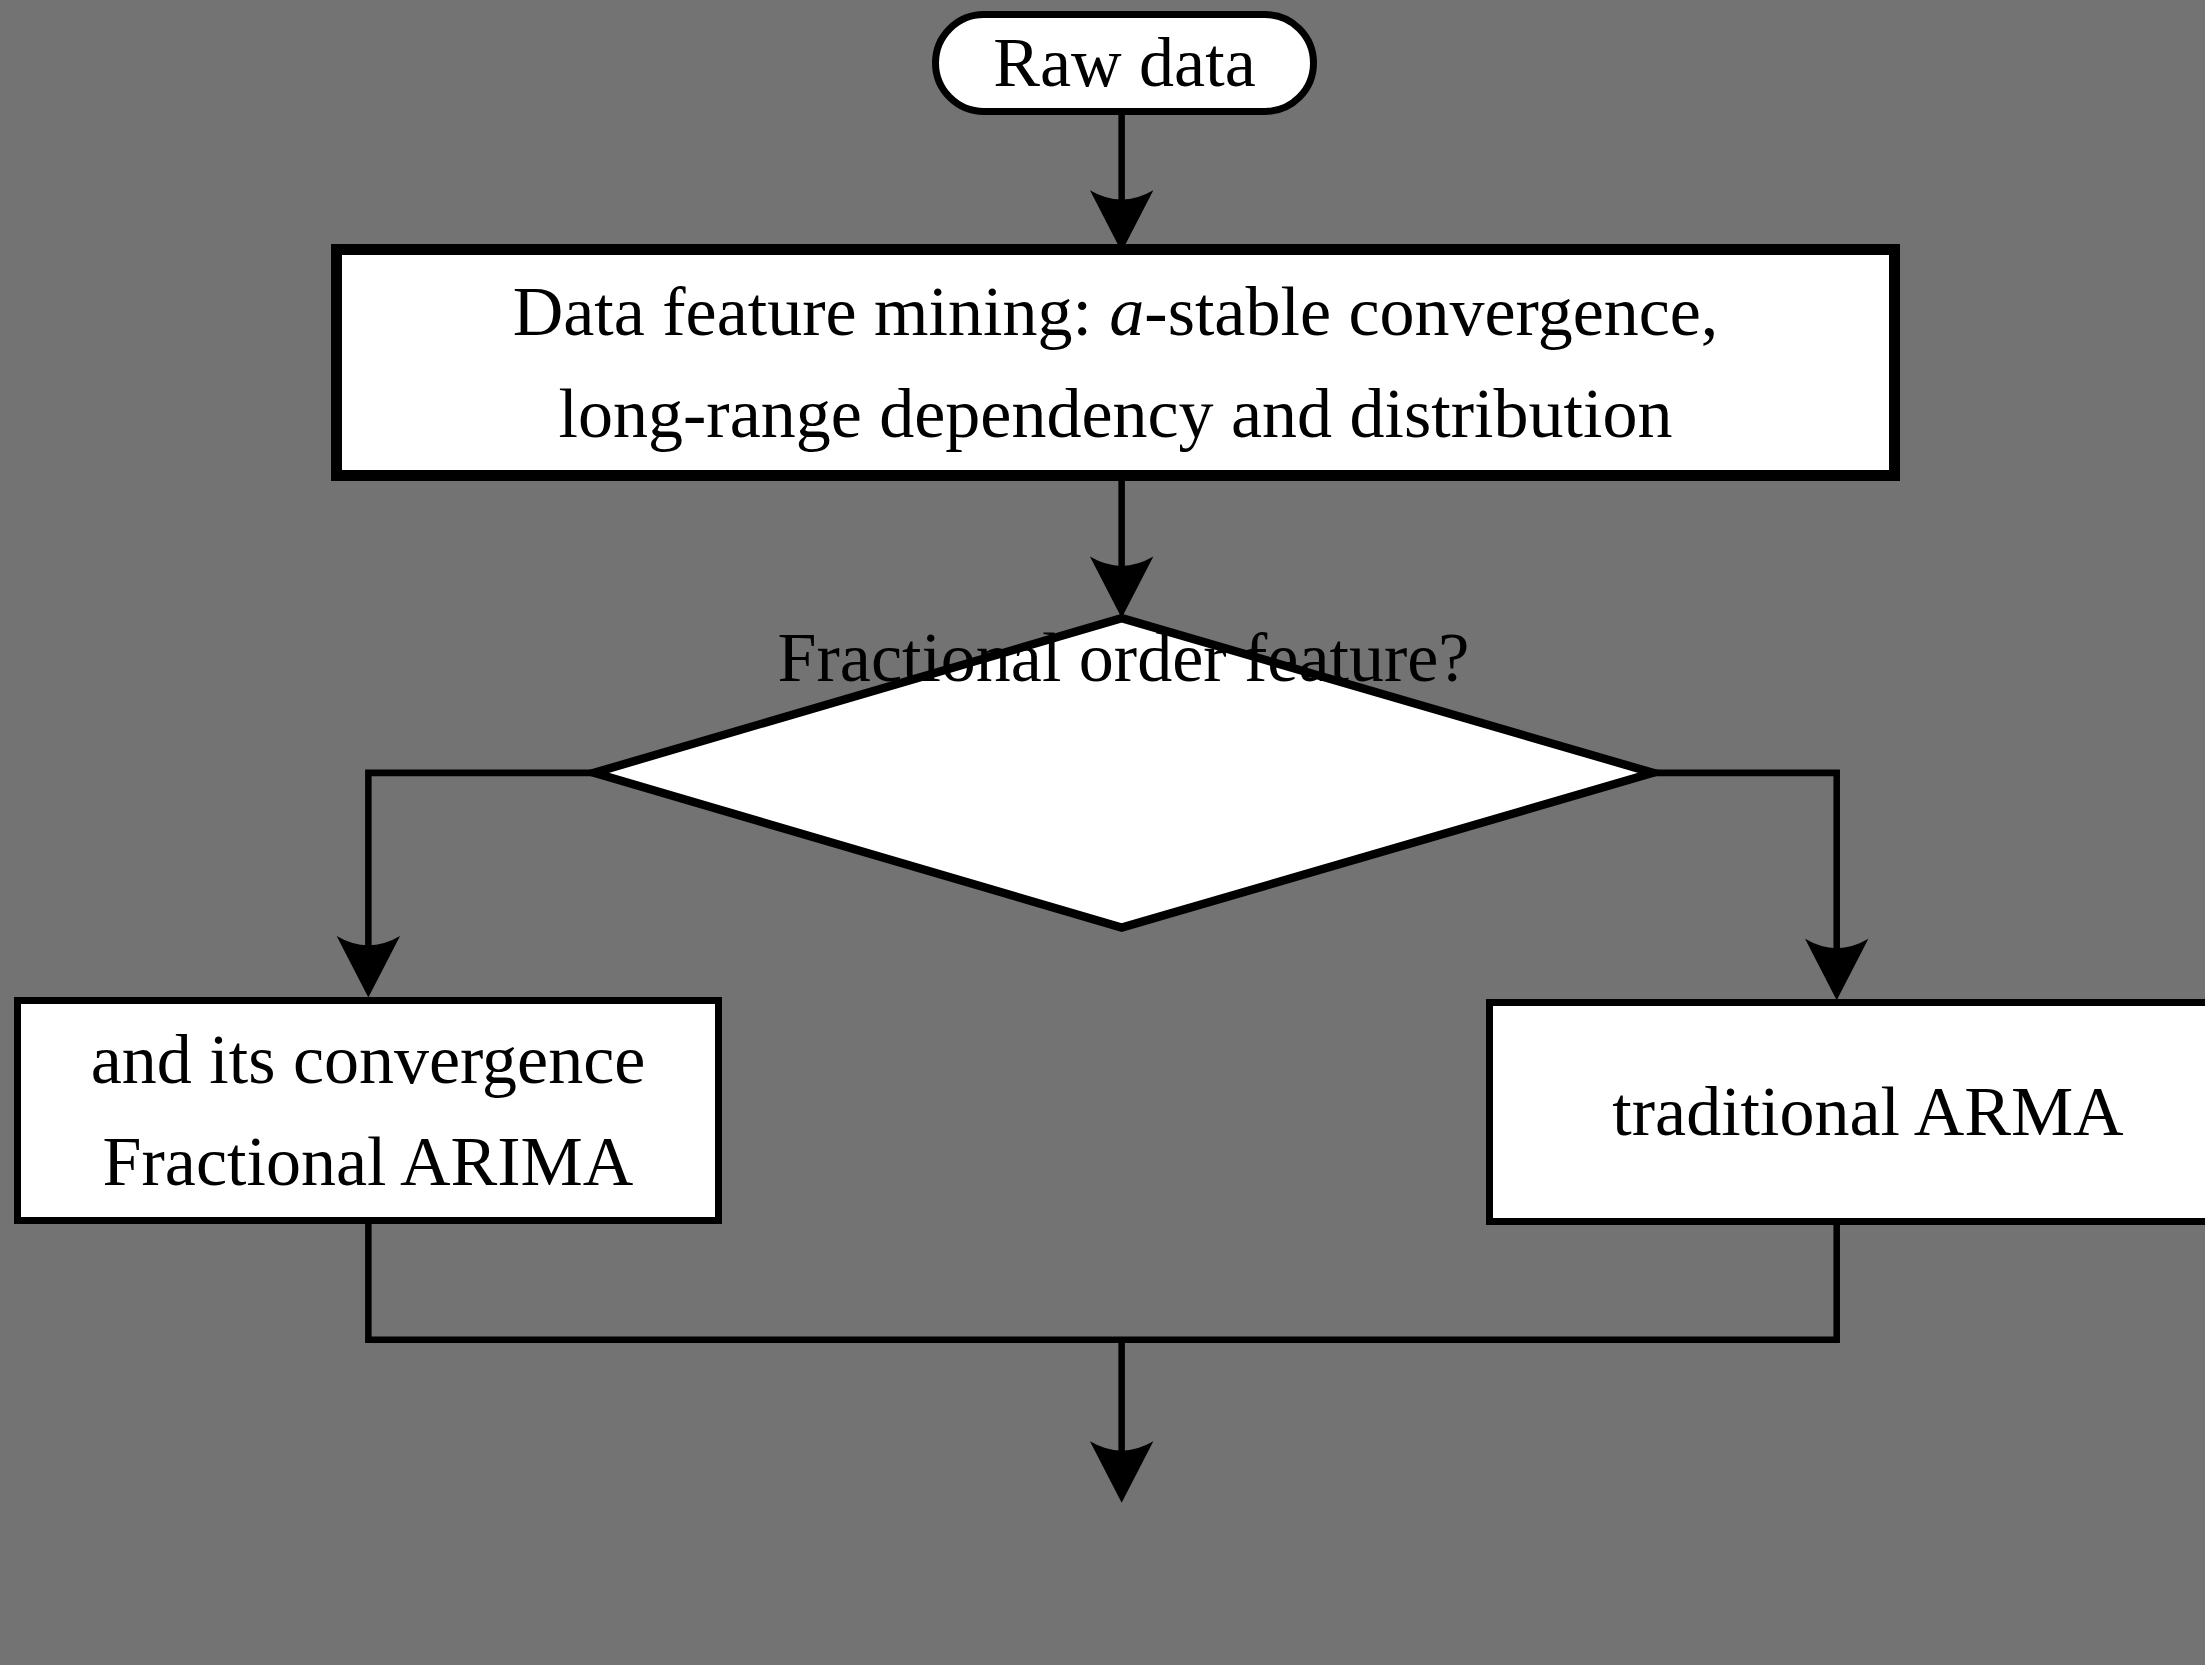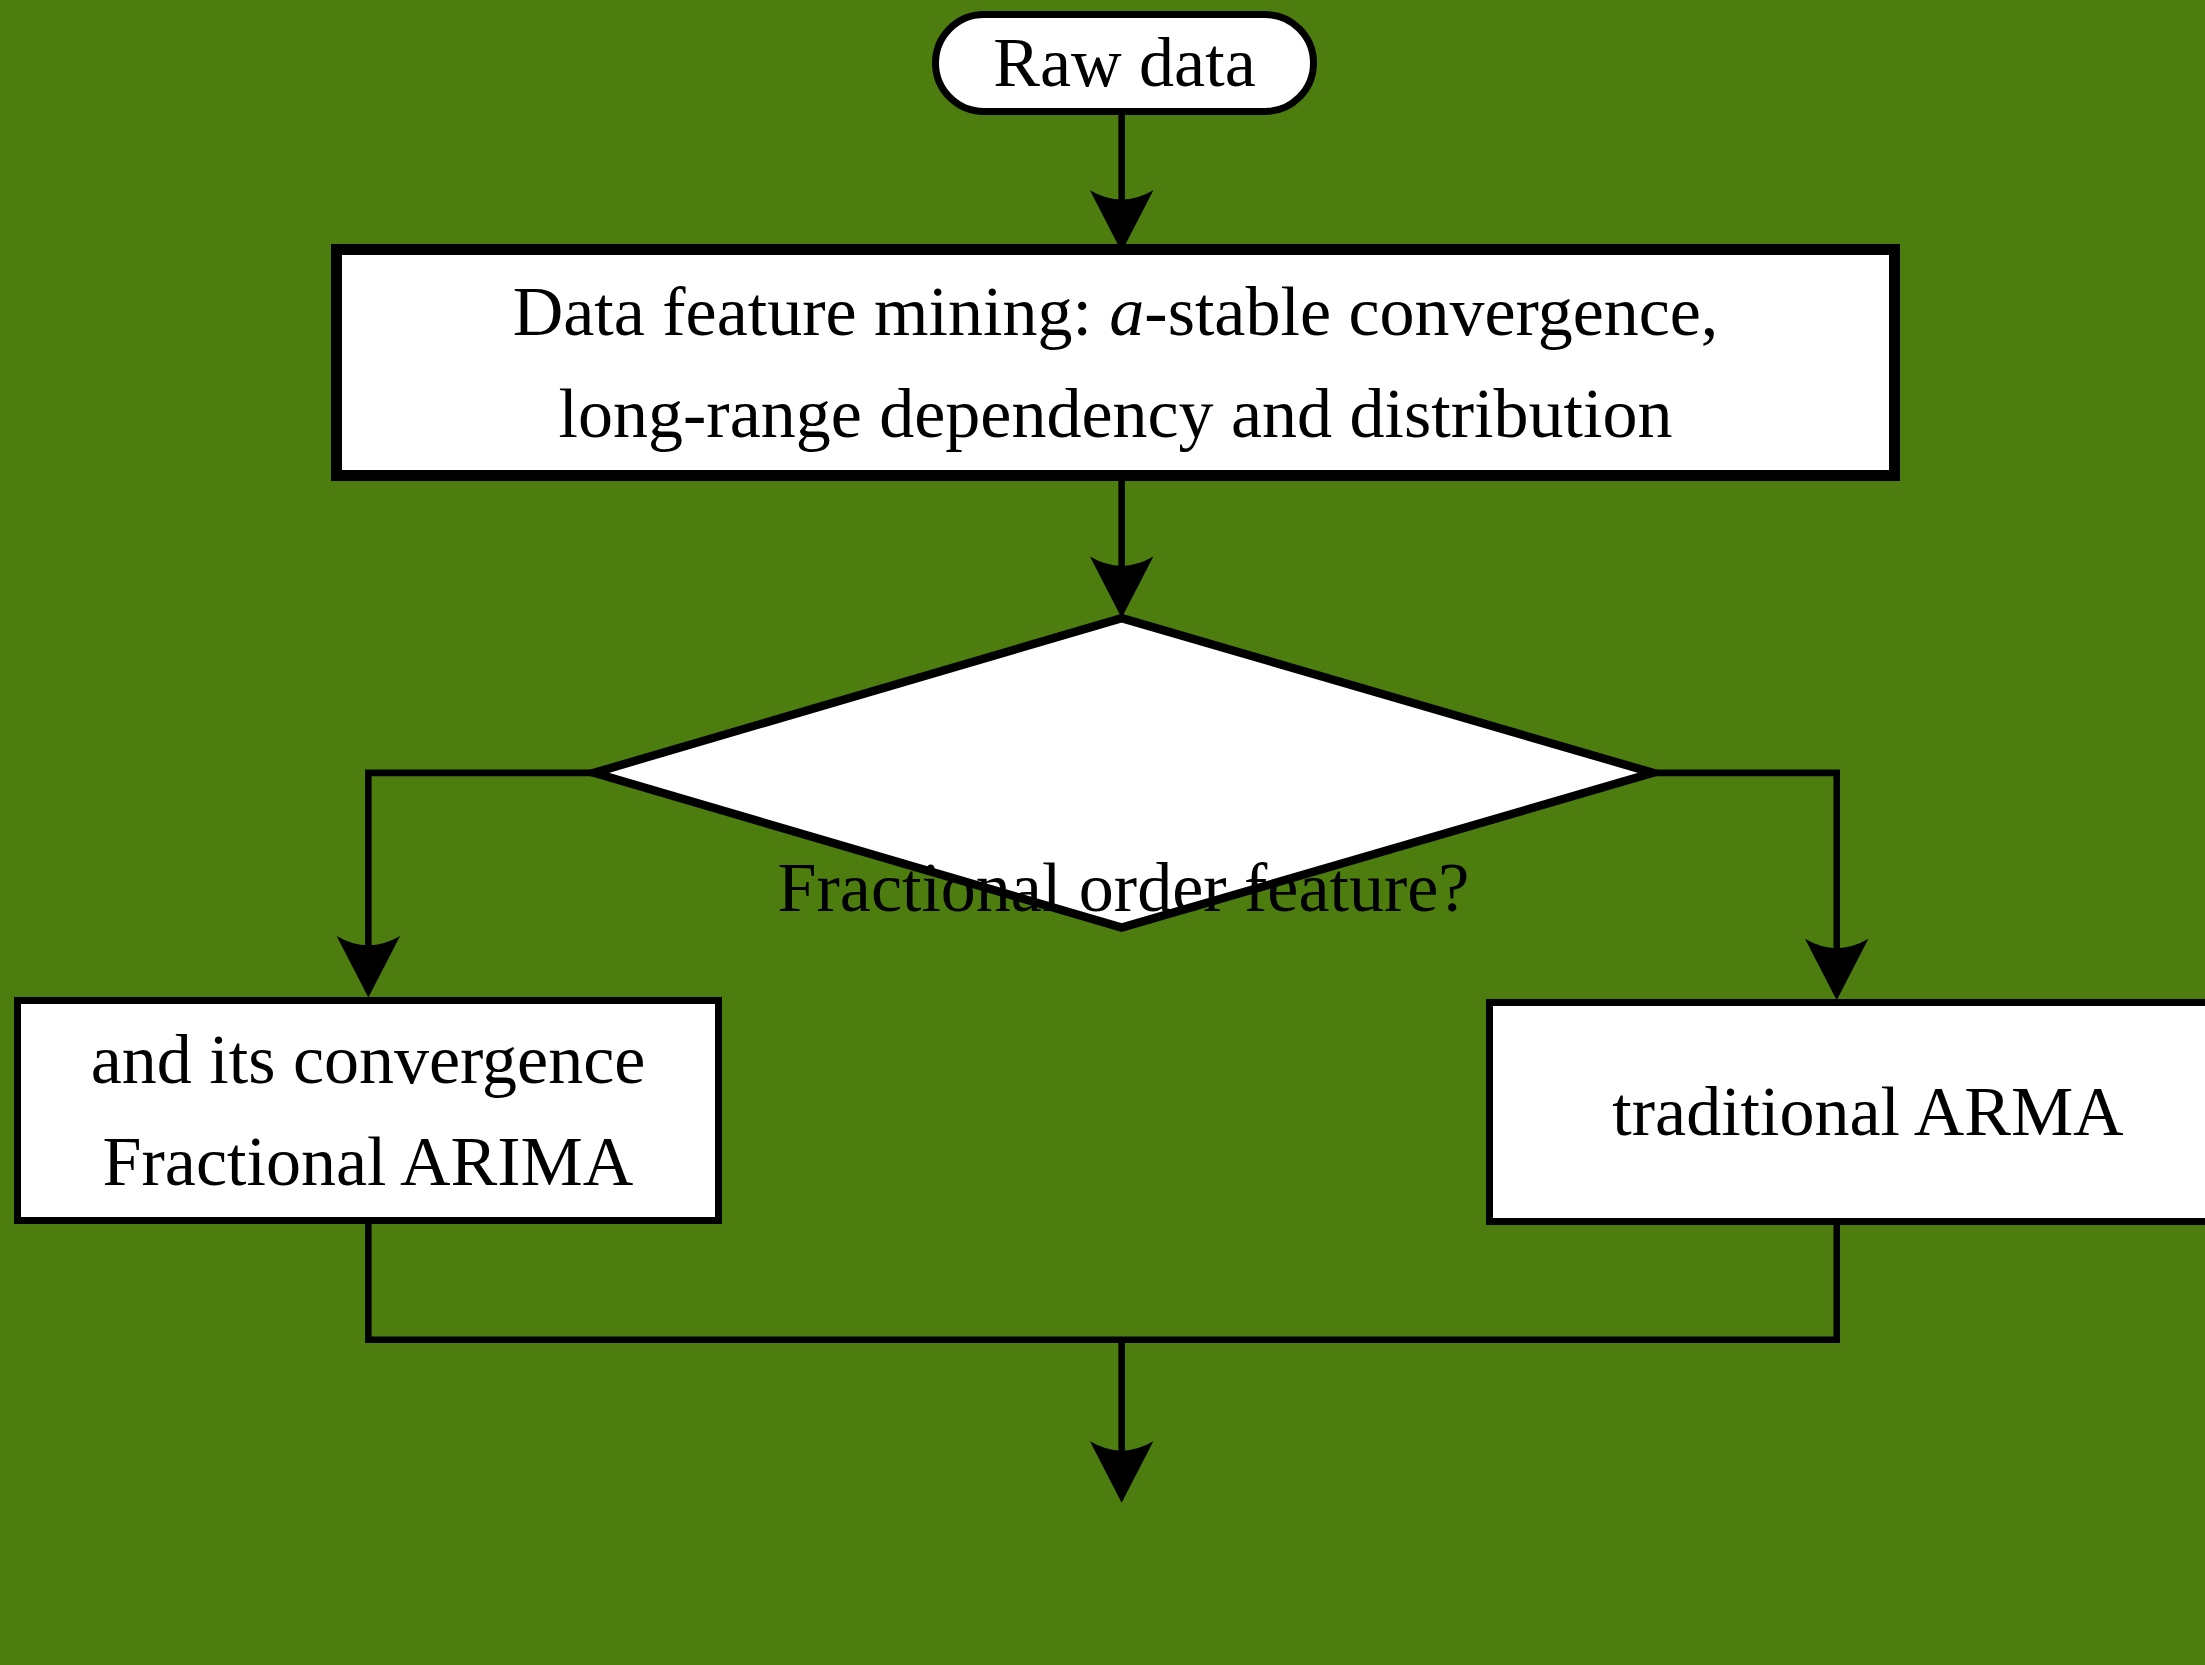--- a/index.html
+++ b/index.html
@@ -4,21 +4,21 @@
 <style>
   html, body {
     margin: 0;
     padding: 0;
     background: #ffffff;
   }
   .canvas {
     position: relative;
     width: 2206px;
     height: 1666px;
-    background: #4d7c0f;
+    background: #737373;
     font-family: "Liberation Serif", "DejaVu Serif", serif;
     color: #000000;
     overflow: hidden;
   }
   .edges-layer {
     position: absolute;
     left: 0;
     top: 0;
     width: 2206px;
     height: 1666px;
@@ -75,21 +75,21 @@
     left: 881px; top: 1501px;
     width: 438px; height: 156px;
     border: 9.3px solid #000000;
     border-radius: 80px;
   }
   .diamond-label {
     position: absolute;
     left: 594px; top: 618px;
     width: 1059px; height: 310px;
     display: flex;
-    align-items: flex-end;
+    align-items: flex-start;
     justify-content: center;
     text-align: center;
     font-size: 70px;
     background: transparent;
   }
   .tline { white-space: nowrap; }
   .italic-var { font-style: italic; }
 </style>
 </head>
 <body>

